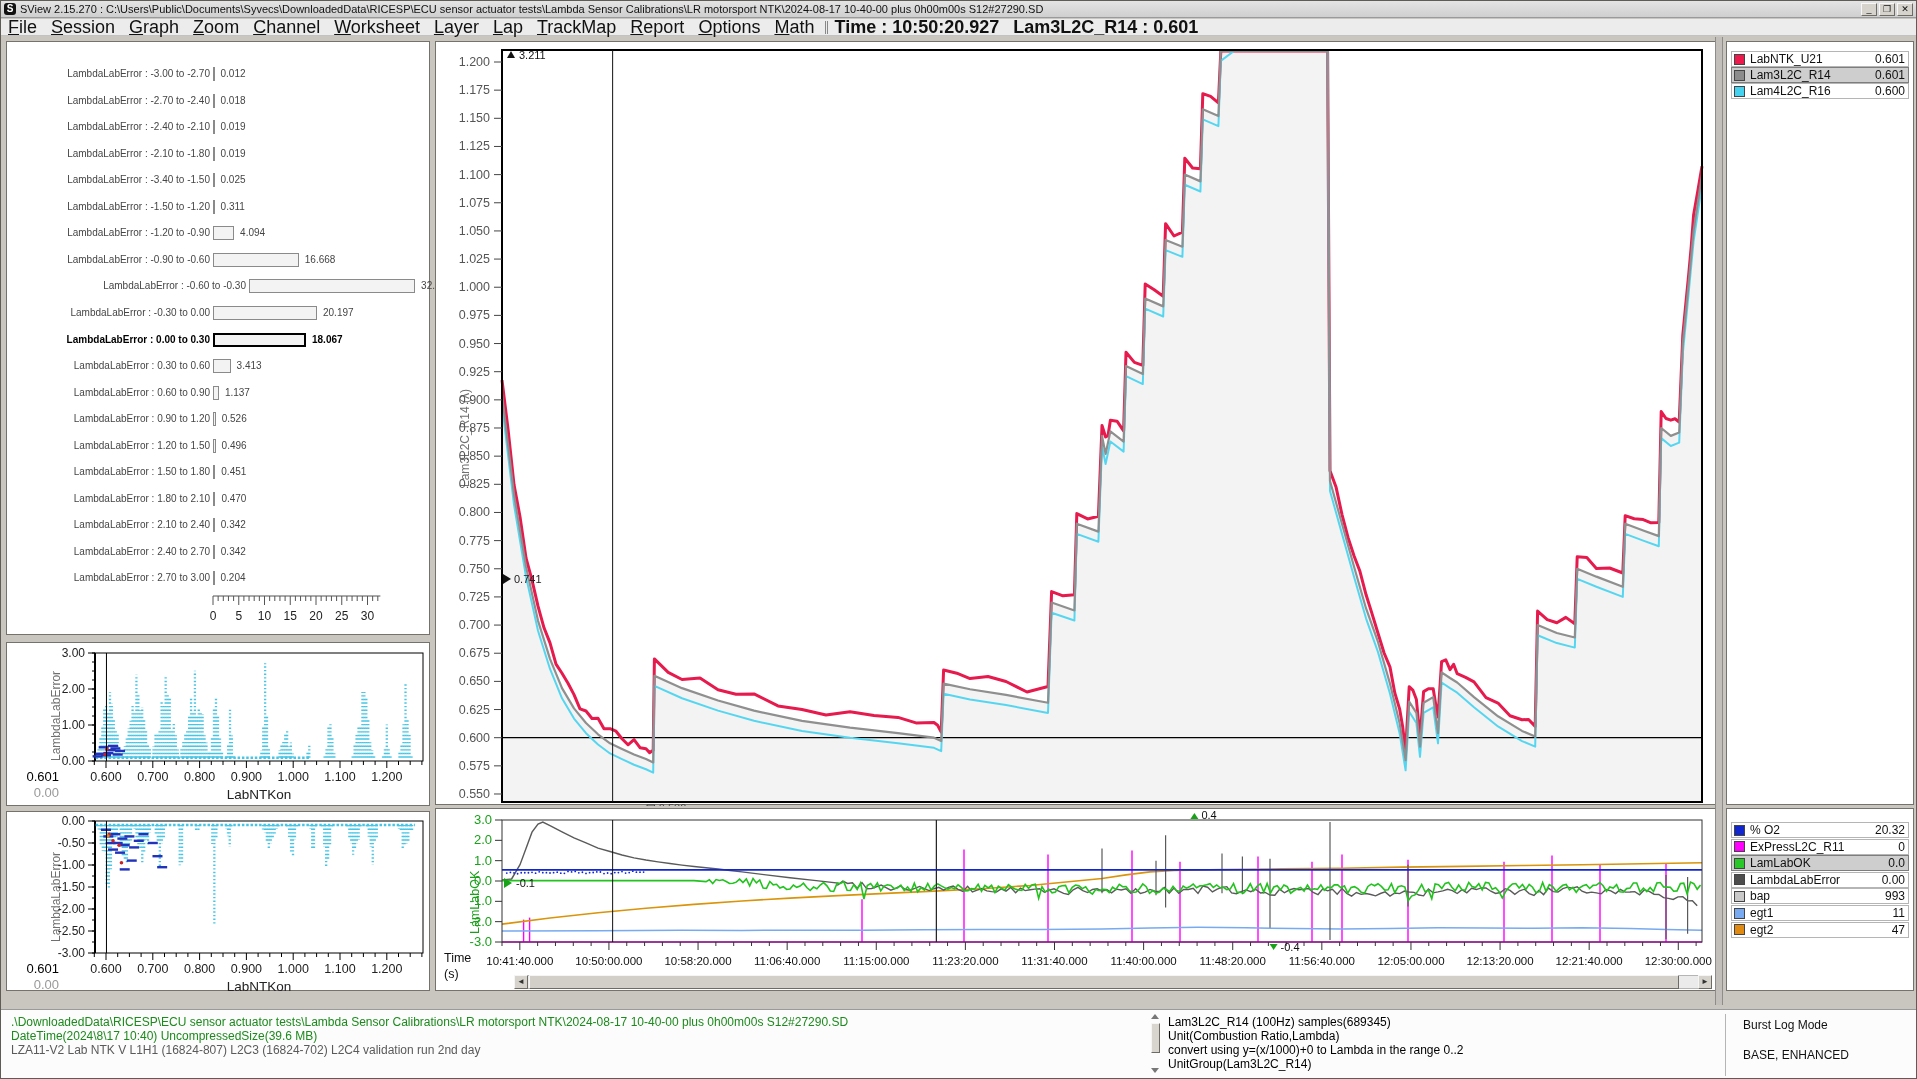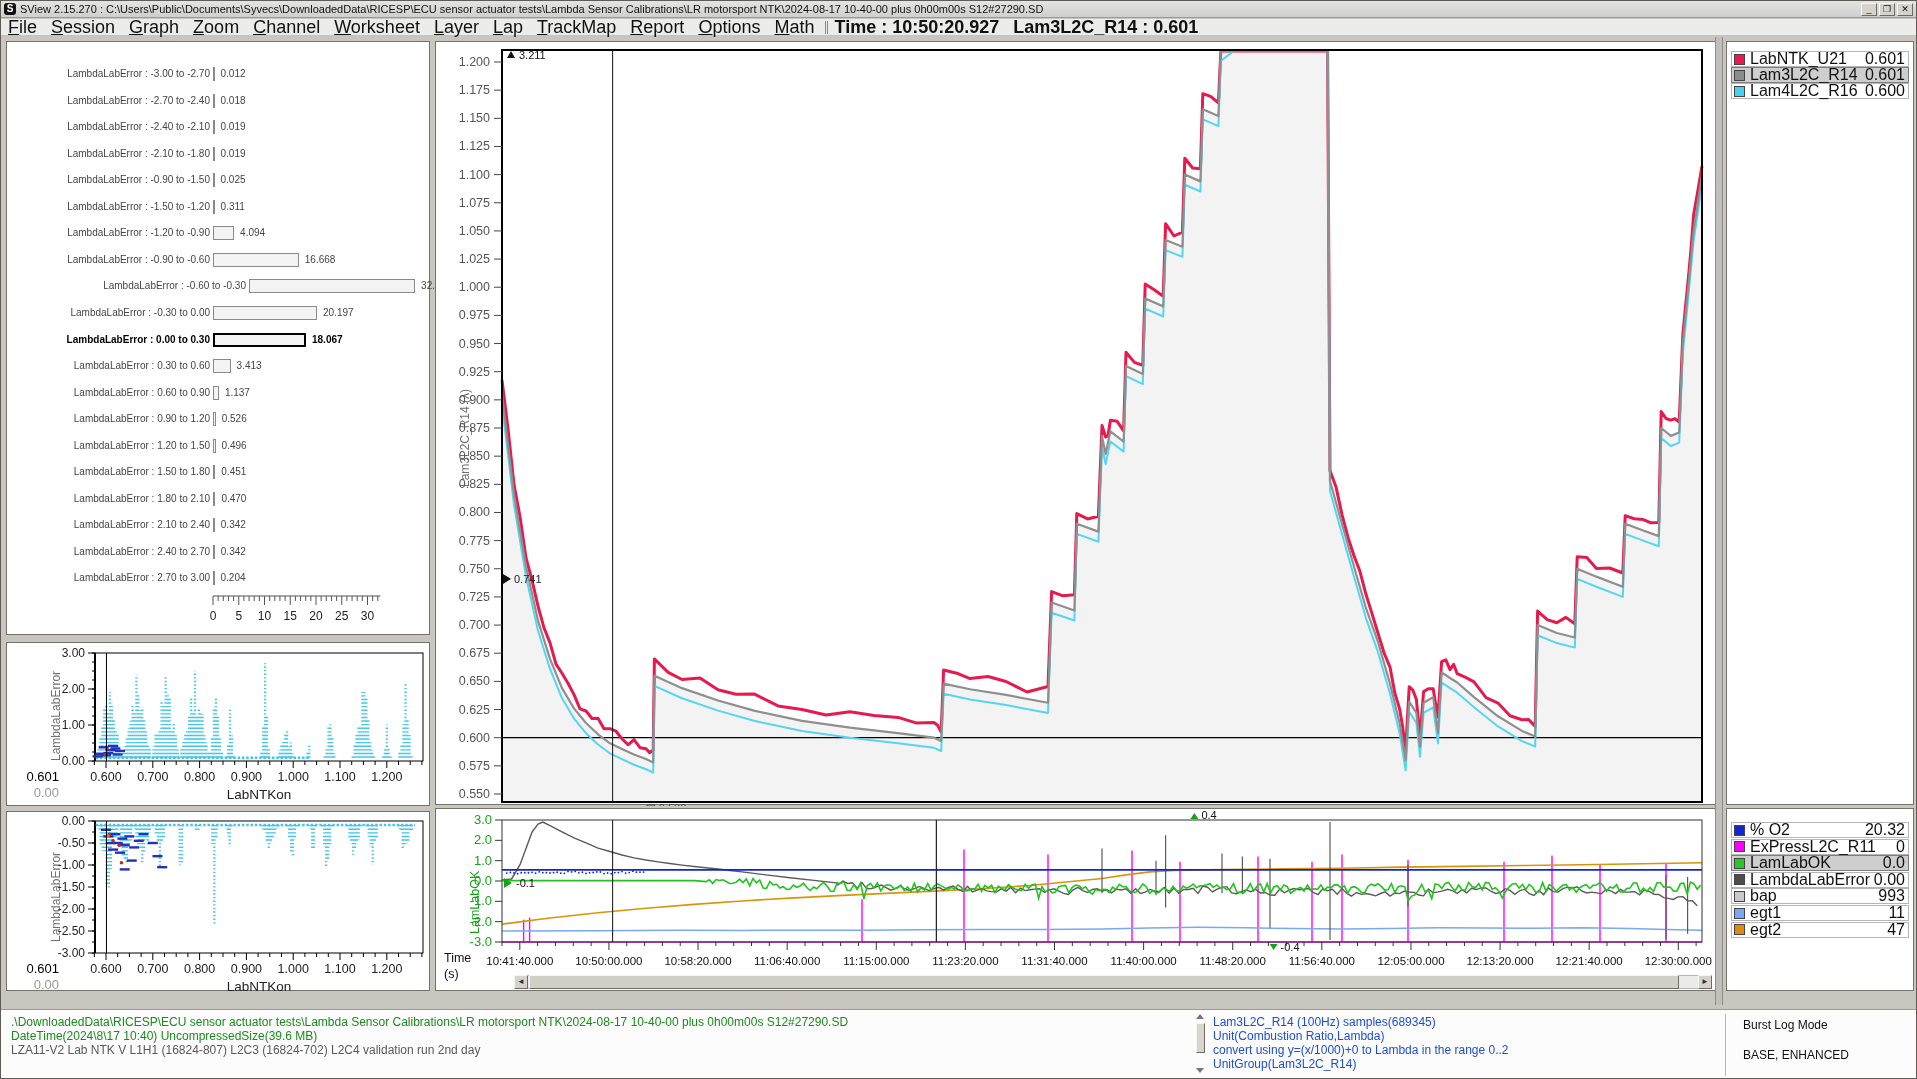--- a/index.html
+++ b/index.html
@@ -27,30 +27,30 @@
   .hist-row .lbl{position:absolute;left:0;top:2px;width:203px;text-align:right;white-space:nowrap;}
   .hist-row .bar{position:absolute;top:1px;height:14px;background:#f3f3f3;border:1px solid #8a8a8a;}
   .hist-row .val{position:absolute;top:2px;white-space:nowrap;}
   .hist-row.sel{color:#000;font-weight:bold;}
   .hist-row.sel .bar{border:2px solid #000;}
   .rot-label{position:absolute;transform:rotate(-90deg);transform-origin:left top;
     font-size:12px;color:#6f6f6f;white-space:nowrap;}
   .rot-label.green{color:#1aa11a;font-size:12.5px;}
   .splitter{position:absolute;background:#c2bfba;border-left:1px solid #8f8c87;border-right:1px solid #8f8c87;}
   .legend-row{position:absolute;left:4px;width:178px;height:16px;border:1px solid #b5b5b5;
-    display:flex;align-items:center;font-size:16px;color:#111;background:#fff;}
+    display:flex;align-items:center;font-size:12px;color:#111;background:#fff;}
   .legend-row.sel{background:#cecece;border:1px solid #7d7d7d;}
   .legend-row .sw{width:11px;height:11px;border:1px solid #444;margin:0 5px 0 2px;flex:none;}
   .legend-row .nm{flex:1;white-space:nowrap;overflow:hidden;}
   .legend-row .vl{text-align:right;padding-right:3px;white-space:nowrap;}
   .statusbar{position:absolute;left:0;top:1008px;width:100%;height:71px;background:#fcfcfc;
     border-top:1px solid #9a9a9a;font-size:12px;}
   .statusbar .green-lines{position:absolute;left:10px;top:5px;color:#1c8a1c;line-height:14px;white-space:nowrap;}
   .statusbar .gray-line{color:#5a5a5a;}
-  .orange-block{position:absolute;left:1195px;top:3px;width:565px;height:64px;color:#1d4ed8;line-height:14px;}
+  .orange-block{position:absolute;left:1150px;top:3px;width:565px;height:64px;color:#000000;line-height:14px;}
   .orange-block .txt{position:absolute;left:17px;top:2px;white-space:nowrap;}
   .mini-scroll{position:absolute;left:0;top:0;width:10px;height:62px;}
   .mini-scroll .ar{position:absolute;left:0;width:0;height:0;border-left:4px solid transparent;border-right:4px solid transparent;}
   .mini-scroll .thumb{position:absolute;left:0;top:10px;width:9px;height:30px;background:#d8d5cf;
     border:1px solid;border-color:#f5f5f5 #6e6a64 #6e6a64 #f5f5f5;}
   .sb-divider{position:absolute;left:1724px;top:4px;width:1px;height:62px;background:#b5b5b5;}
   .sb-right{position:absolute;left:1742px;top:8px;color:#111;line-height:14px;}
   .sb-right .l2{margin-top:16px;}
   .hscroll{position:absolute;height:14px;}
   .hscroll .track{position:absolute;left:0;top:0;right:0;bottom:0;background:#ebebeb;border:1px solid #b5b5b5;}
@@ -96,21 +96,21 @@
         <span class="lbl">LambdaLabError : -2.40 to -2.10</span>
         <span class="bar" style="left:206px;width:1.5px;"></span>
         <span class="val" style="left:213.5px;">0.019</span>
       </div>
       <div class="hist-row" style="left: 0px; top: 103.65px; width: 420px;">
         <span class="lbl">LambdaLabError : -2.10 to -1.80</span>
         <span class="bar" style="left:206px;width:1.5px;"></span>
         <span class="val" style="left:213.5px;">0.019</span>
       </div>
       <div class="hist-row" style="left: 0px; top: 130.2px; width: 420px;">
-        <span class="lbl">LambdaLabError : -0.90 to -1.50</span>
+        <span class="lbl">LambdaLabError : -3.40 to -1.50</span>
         <span class="bar" style="left:206px;width:1.5px;"></span>
         <span class="val" style="left:213.5px;">0.025</span>
       </div>
       <div class="hist-row" style="left: 0px; top: 156.75px; width: 420px;">
         <span class="lbl">LambdaLabError : -1.50 to -1.20</span>
         <span class="bar" style="left:206px;width:1.6px;"></span>
         <span class="val" style="left:213.6px;">0.311</span>
       </div>
       <div class="hist-row" style="left: 0px; top: 183.3px; width: 420px;">
         <span class="lbl">LambdaLabError : -1.20 to -0.90</span>

